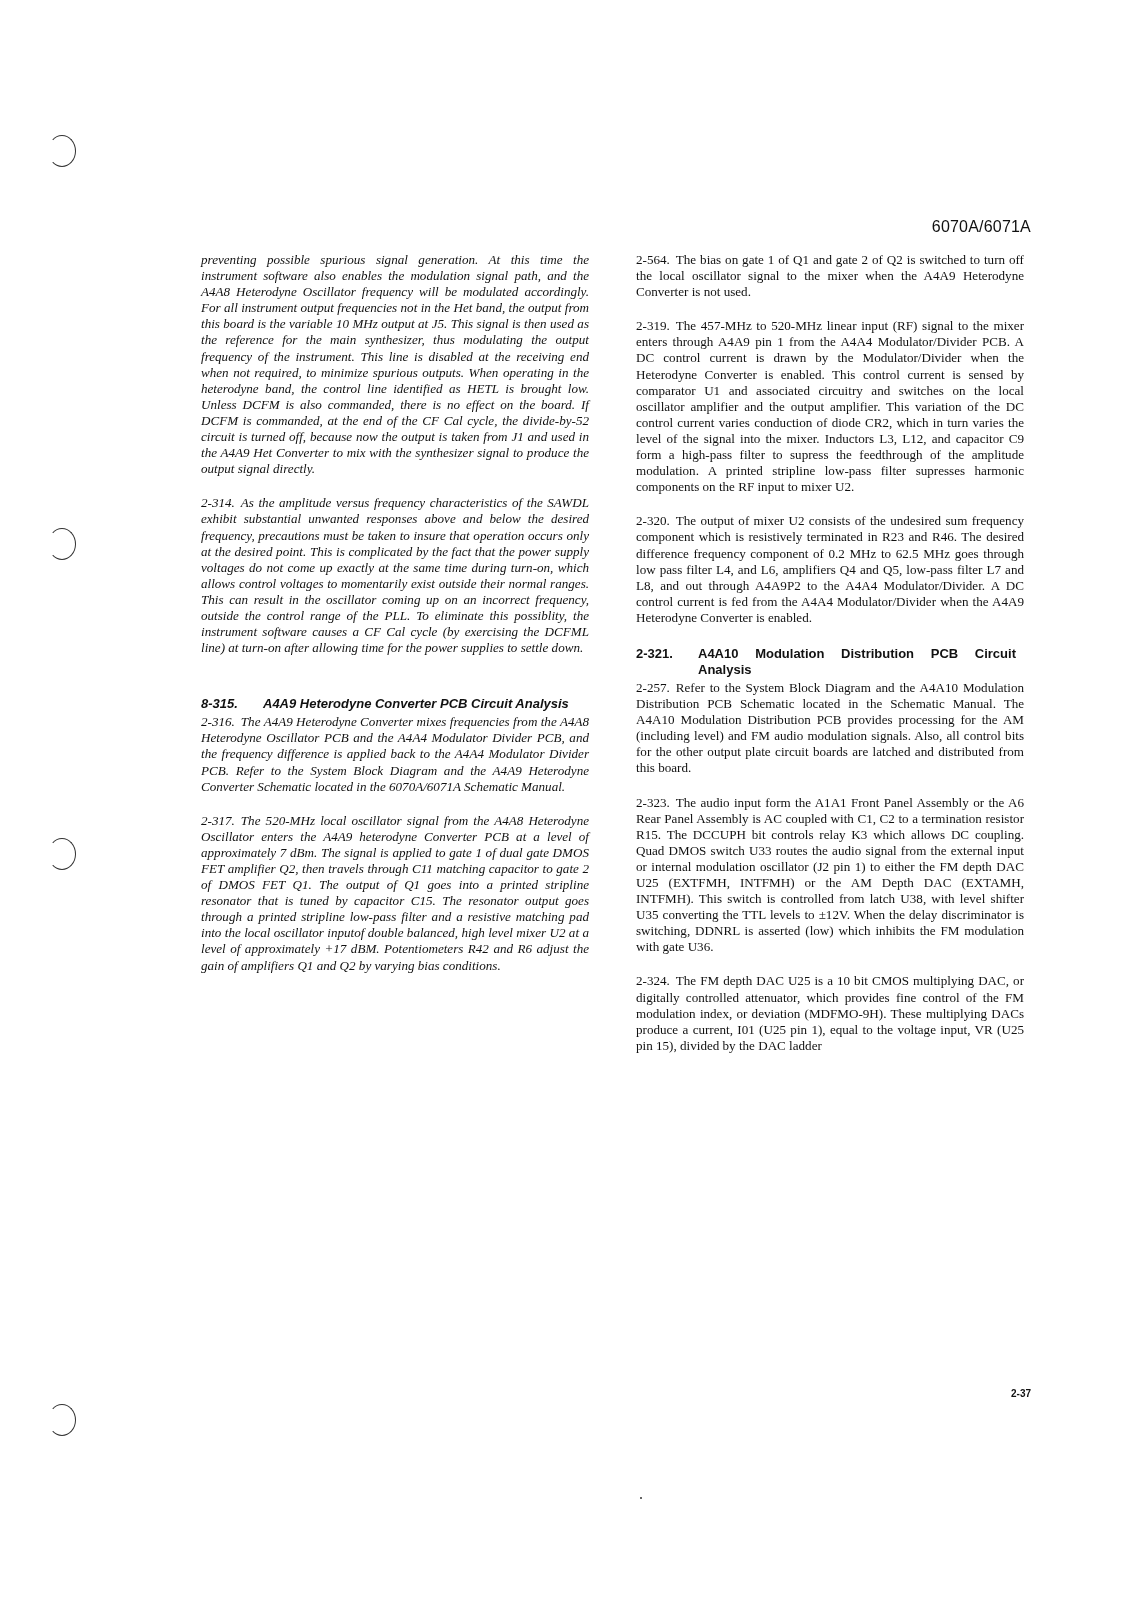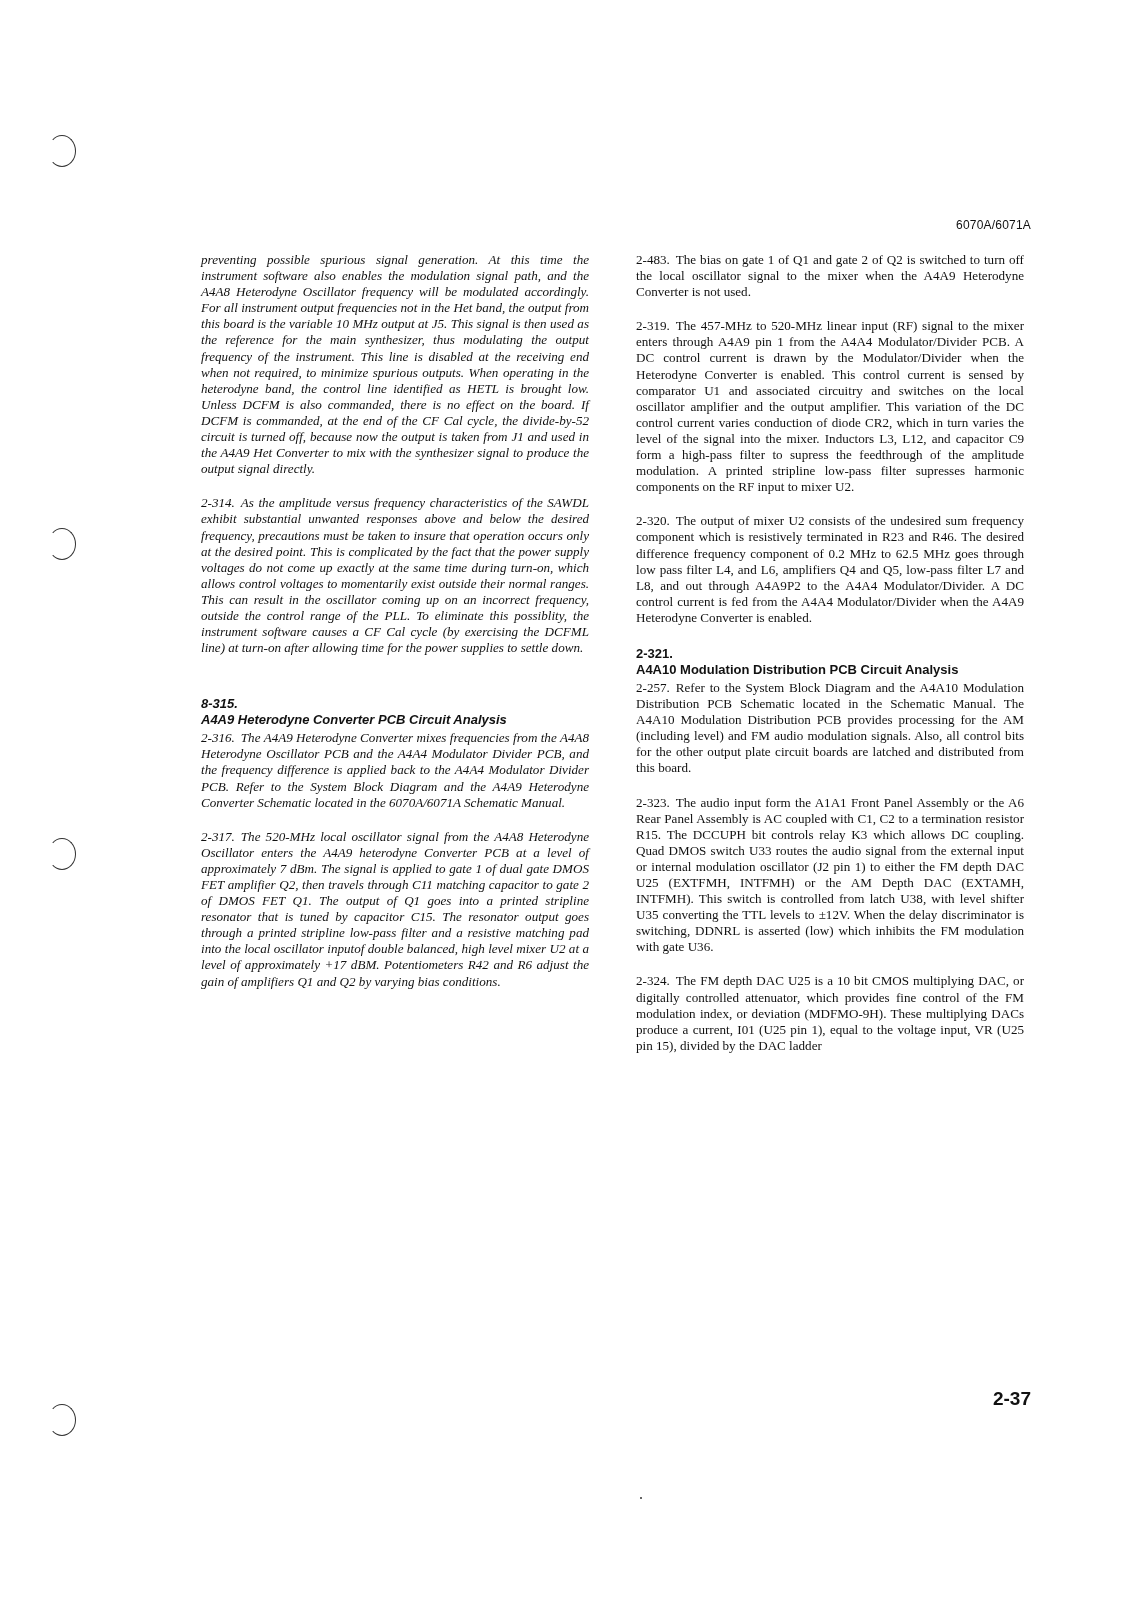--- a/index.html
+++ b/index.html
@@ -6,28 +6,28 @@
     body {
       width: 1131px; height: 1600px; position: relative;
       background: #ffffff; color: #111111; overflow: hidden;
       font-family: "Liberation Serif", "DejaVu Serif", serif;
     }
     .punch { position: absolute; width: 26px; height: 30px; border: 1.5px solid #333; border-left-color: transparent; border-radius: 50%; }
     #hole1 { left: 48px; top: 135px; }
     #hole2 { left: 48px; top: 528px; }
     #hole3 { left: 48px; top: 838px; }
     #hole4 { left: 48px; top: 1404px; }
-    .header-code { position: absolute; right: 100px; top: 218px; font-family: "Liberation Sans", "DejaVu Sans", sans-serif; font-size: 12px; color: #111; letter-spacing: 0.2px; }
-    .page-num { position: absolute; right: 100px; top: 1388px; font-family: "Liberation Sans", "DejaVu Sans", sans-serif; font-weight: bold; font-size: 19px; }
+    .header-code { position: absolute; right: 100px; top: 218px; font-family: "Liberation Sans", "DejaVu Sans", sans-serif; font-size: 16px; color: #111; letter-spacing: 0.2px; }
+    .page-num { position: absolute; right: 100px; top: 1388px; font-family: "Liberation Sans", "DejaVu Sans", sans-serif; font-weight: bold; font-size: 10px; }
     .col { position: absolute; top: 252px; width: 388px; font-size: 13.1px; line-height: 16.1px; text-align: justify; }
     #col-left { left: 201px; font-style: italic; }
     #col-right { left: 636px; }
     p { margin: 0 0 18px 0; }
     .pnum { margin-right: 6px; }
-    .heading { font-family: "Liberation Sans", "DejaVu Sans", sans-serif; font-weight: bold; font-size: 13px; line-height: 16px; display: flex; margin: 0 8px 2px 0; flex-direction: column; }
+    .heading { font-family: "Liberation Sans", "DejaVu Sans", sans-serif; font-weight: bold; font-size: 13px; line-height: 16px; display: flex; margin: 0 8px 2px 0; }
     .heading .hnum { width: 62px; flex: none; }
     .heading .htitle { flex: 1; }
     .stray-dot { position: absolute; left: 640px; top: 1497px; width: 2px; height: 2px; background: #666; }
   </style>
 </head>
 <body>
 
 <div class="punch" id="hole1"></div>
 <div class="punch" id="hole2"></div>
 <div class="punch" id="hole3"></div>
@@ -51,21 +51,21 @@
     <span class="pnum">2-316.</span><span>The A4A9 Heterodyne Converter mixes frequencies from the A4A8 Heterodyne Oscillator PCB and the A4A4 Modulator Divider PCB, and the frequency difference is applied back to the A4A4 Modulator Divider PCB. Refer to the System Block Diagram and the A4A9 Heterodyne Converter Schematic located in the 6070A/6071A Schematic Manual.</span>
   </p>
 
   <p>
     <span class="pnum">2-317.</span><span>The 520-MHz local oscillator signal from the A4A8 Heterodyne Oscillator enters the A4A9 heterodyne Converter PCB at a level of approximately 7 dBm. The signal is applied to gate 1 of dual gate DMOS FET amplifier Q2, then travels through C11 matching capacitor to gate 2 of DMOS FET Q1. The output of Q1 goes into a printed stripline resonator that is tuned by capacitor C15. The resonator output goes through a printed stripline low-pass filter and a resistive matching pad into the local oscillator inputof double balanced, high level mixer U2 at a level of approximately +17 dBM. Potentiometers R42 and R6 adjust the gain of amplifiers Q1 and Q2 by varying bias conditions.</span>
   </p>
 </div>
 
 <div class="col" id="col-right">
   <p>
-    <span class="pnum">2-483.</span><span>The bias on gate 1 of Q1 and gate 2 of Q2 is switched to turn off the local oscillator signal to the mixer when the A4A9 Heterodyne Converter is not used.</span>
+    <span class="pnum">2-564.</span><span>The bias on gate 1 of Q1 and gate 2 of Q2 is switched to turn off the local oscillator signal to the mixer when the A4A9 Heterodyne Converter is not used.</span>
   </p>
 
   <p>
     <span class="pnum">2-319.</span><span>The 457-MHz to 520-MHz linear input (RF) signal to the mixer enters through A4A9 pin 1 from the A4A4 Modulator/Divider PCB. A DC control current is drawn by the Modulator/Divider when the Heterodyne Converter is enabled. This control current is sensed by comparator U1 and associated circuitry and switches on the local oscillator amplifier and the output amplifier. This variation of the DC control current varies conduction of diode CR2, which in turn varies the level of the signal into the mixer. Inductors L3, L12, and capacitor C9 form a high-pass filter to supress the feedthrough of the amplitude modulation. A printed stripline low-pass filter supresses harmonic components on the RF input to mixer U2.</span>
   </p>
 
   <p style="margin-bottom:20px;">
     <span class="pnum">2-320.</span><span>The output of mixer U2 consists of the undesired sum frequency component which is resistively terminated in R23 and R46. The desired difference frequency component of 0.2 MHz to 62.5 MHz goes through low pass filter L4, and L6, amplifiers Q4 and Q5, low-pass filter L7 and L8, and out through A4A9P2 to the A4A4 Modulator/Divider. A DC control current is fed from the A4A4 Modulator/Divider when the A4A9 Heterodyne Converter is enabled.</span>
   </p>
 

